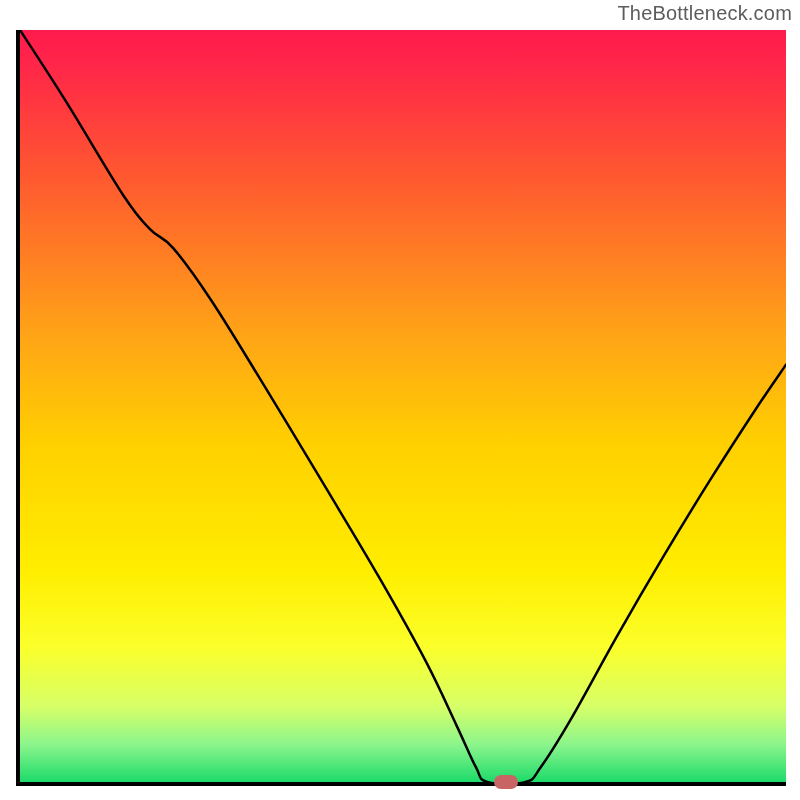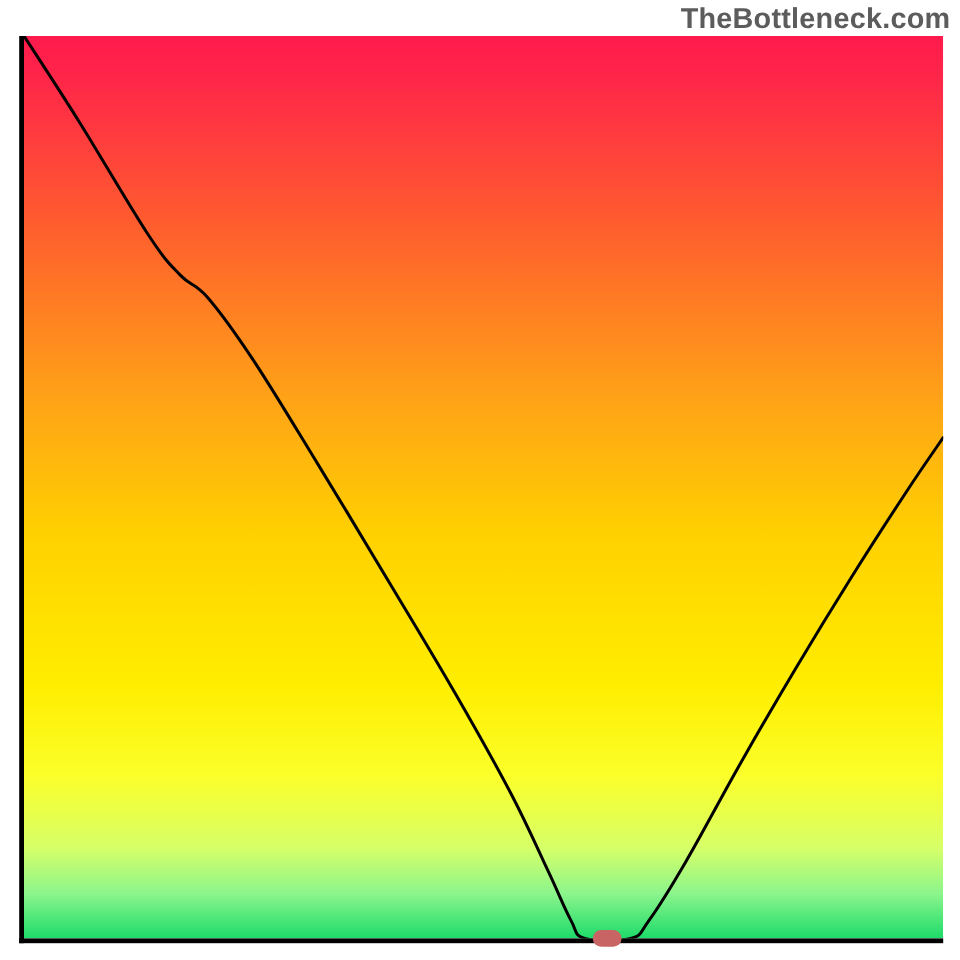--- a/index.html
+++ b/index.html
@@ -13,22 +13,22 @@
   }
   .chart-container {
     position: relative;
     width: 800px;
     height: 800px;
   }
   .watermark {
     position: absolute;
     top: 2px;
     right: 8px;
-    font-size: 24px;
-    font-weight: 700;
+    font-size: 20px;
+    font-weight: 400;
     color: #5c5c5c;
     letter-spacing: 0.2px;
     z-index: 5;
     margin-left: 27px;
   }
   .plot-frame {
     position: absolute;
     left: 16px;
     top: 30px;
     width: 770px;

